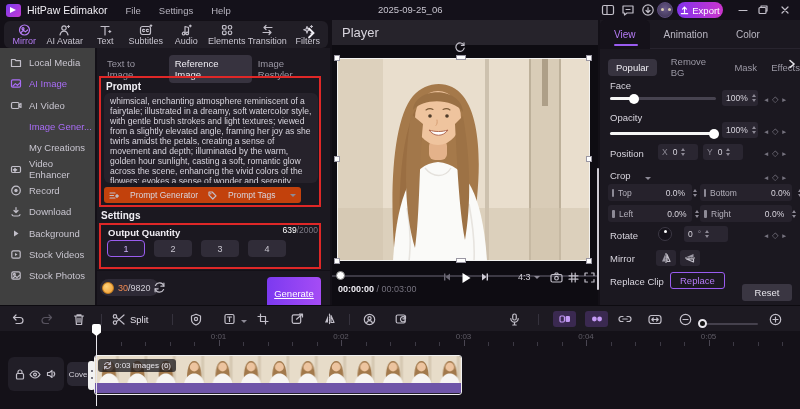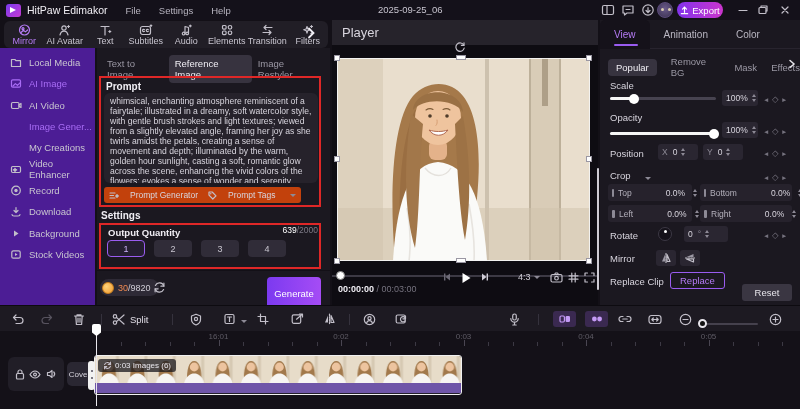--- a/index.html
+++ b/index.html
@@ -31,21 +31,21 @@
   .ribbon{left:4px;top:21px;width:324px;height:27px;background:#211e26;border-radius:6px;
           display:flex;align-items:center;}
   .rtab{display:flex;flex-direction:column;align-items:center;justify-content:center;gap:1px;
         color:#c8c5cf;font-size:9px;flex:1;padding-top:1px;}
   .rtab .ric{height:11px;display:flex;align-items:center;}
   .rtab.active{color:#b57bf5;}
   .rtab.active .ico{stroke:#b57bf5;}
   .ribbon-more{left:306px;top:26px;}
 
   
-  .sidebar{left:0;top:48px;width:95px;height:257px;background:#4c1d95;}
+  .sidebar{left:0;top:48px;width:95px;height:257px;background:#404040;}
   .snav{display:flex;align-items:center;height:21.3px;padding-left:10px;gap:7px;color:#c9c6d0;font-size:9.5px;}
   .snav .sic{width:12px;display:flex;justify-content:center;}
   .snav.active{color:#a86cf5;}
   .snav.active .ico{stroke:#a86cf5;}
   .snav.child{padding-left:29px;}
   .snav.child.active{color:#a86cf5;}
 
   
   .genpanel{left:97px;top:48px;width:233px;height:257px;background:#1b1820;}
   .gtabs{position:absolute;left:4px;top:7px;width:225px;display:flex;align-items:center;justify-content:space-between;}
@@ -64,21 +64,21 @@
         color:#c8c5cf;display:flex;align-items:center;justify-content:center;font-size:9px;}
   .qbtn.sel{background:#251f31;border:1px solid #9a5cf0;color:#cbb0f5;}
   .genfooter{position:absolute;left:0;top:222px;width:233px;height:35px;border-top:1px solid #131017;}
   .coinpill{position:absolute;left:3px;top:8px;height:17px;border-radius:9px;background:#2e2a36;
         display:flex;align-items:center;padding:0 8px 0 2px;gap:4px;font-size:9px;}
   .coin{width:12px;height:12px;border-radius:50%;background:radial-gradient(circle at 35% 35%,#ffd27a,#ef9a2e);
         border:1px solid #c97f1e;}
   .credits-used{color:#ef8950;text-align:center;}
   .credits-total{color:#d0cdd6;}
   .gen-btn{position:absolute;left:170px;top:6px;width:54px;height:32px;border-radius:4px;
-        background:linear-gradient(90deg,#7c3af0,#a54cf5);color:#fff;display:flex;align-items:center;justify-content:center;font-size:9.5px;}
+        background:linear-gradient(90deg,#7c3af0,#a54cf5);color:#fff;display:flex;align-items:center;justify-content:center;font-size:9.5px;text-decoration:underline;}
 
   
   .redbox{border:2px solid #df2727;pointer-events:none;z-index:30;}
 
   
   .player{left:332px;top:20px;width:266px;height:285px;background:#0e0c12;}
   .player-header{position:absolute;left:0;top:0;width:266px;height:25px;background:#26232b;
         display:flex;align-items:center;padding-left:10px;font-size:13px;color:#d8d5de;}
   .preview-img{position:absolute;left:5px;top:38px;width:253px;height:203px;}
   .selbox{position:absolute;left:5px;top:38px;width:253px;height:203px;border:1px solid rgba(245,245,245,.9);pointer-events:none;}
@@ -365,20 +365,30 @@
     </div>
     <div class="snav">
       <span class="sic">
           <svg width="12" height="11" viewBox="0 0 12 11">
             <rect class="ico" x="1.8" y="1.8" width="8.4" height="7.4" rx="1.5"></rect>
             <path d="M5 3.9l2.6 1.6L5 7.1z" fill="#c2bfc9"></path>
           </svg>
         </span>
       <span>Stock Videos</span>
     </div>
+    <div class="snav">
+      <span class="sic">
+          <svg width="12" height="11" viewBox="0 0 12 11">
+            <rect class="ico" x="1.8" y="1.8" width="8.4" height="7.4" rx="1.5"></rect>
+            <circle class="ico" cx="4.4" cy="4.2" r=".9"></circle>
+            <path class="ico" d="M3 8l2.2-2 1.8 1.6L9.4 5.4"></path>
+          </svg>
+        </span>
+      <span>Stock Photos</span>
+    </div>
   </div>
 
   <div class="abs genpanel">
     <div class="gtabs">
       <span class="gtab">Text to Image</span>
       <span class="gtab active">Reference Image</span>
       <span class="gtab">Image Restyler</span>
     </div>
     <div class="prompt-label">Prompt</div>
     <div class="prompt-box">whimsical, enchanting atmosphere reminiscent of a fairytale; illustrated in a dreamy, soft watercolor style, with gentle brush strokes and light textures; viewed from a slightly elevated angle, framing her joy as she twirls amidst the petals, creating a sense of movement and depth; illuminated by the warm, golden hour sunlight, casting a soft, romantic glow across the scene, enhancing the vivid colors of the flowers; evokes a sense of wonder and serenity, inviting the viewer into a peaceful, magical moment.</div>
@@ -533,21 +543,21 @@
       <span class="subtab">Remove BG</span>
       <span class="subtab">Mask</span>
       <span class="subtab">Effects</span>
     </div>
     <div class="abs" style="left:188px;top:39px">
       <svg width="8" height="10" viewBox="0 0 8 10">
           <path d="M2 1.5L6 5 2 8.5" stroke="#e8e6ec" fill="none" stroke-width="1.5" stroke-linecap="round"></path>
         </svg>
       </div>
 
-    <div class="abs irow-label" style="left:10px;top:60px">Scale</div>
+    <div class="abs irow-label" style="left:10px;top:60px">Face</div>
     <div class="abs slider" style="left:10px;top:77px;width:106px">
       <div class="fill" style="width:24px"></div>
         <div class="knob" style="left:19px"></div>
       </div>
     <div class="spinbox" style="left:122px;top:70px;width:36px">
       <span>100%</span>
         <span class="spin">
           <i class="up"></i>
           <i class="dn"></i>
         </span>
@@ -826,21 +836,21 @@
       <div class="rtick" style="left: 561.5px;"></div>
       <div class="rtick major" style="left: 586px;"></div>
       <div class="rtick" style="left: 610.5px;"></div>
       <div class="rtick" style="left: 635px;"></div>
       <div class="rtick" style="left: 659.5px;"></div>
       <div class="rtick" style="left: 684px;"></div>
       <div class="rtick major" style="left: 708.5px;"></div>
       <div class="rtick" style="left: 733px;"></div>
       <div class="rtick" style="left: 757.5px;"></div>
       <div class="rtick" style="left: 782px;"></div>
-      <span class="rlabel" style="left: 218.5px;">16:01</span>
+      <span class="rlabel" style="left: 218.5px;">0:01</span>
       <span class="rlabel" style="left: 341px;">0:02</span>
       <span class="rlabel" style="left: 463.5px;">0:03</span>
       <span class="rlabel" style="left: 586px;">0:04</span>
       <span class="rlabel" style="left: 708.5px;">0:05</span>
     </div>
   <div class="playhead-flag"></div>
   <div class="playhead-line"></div>
 
   <div class="abs trackarea">
     <div class="trackctl">

